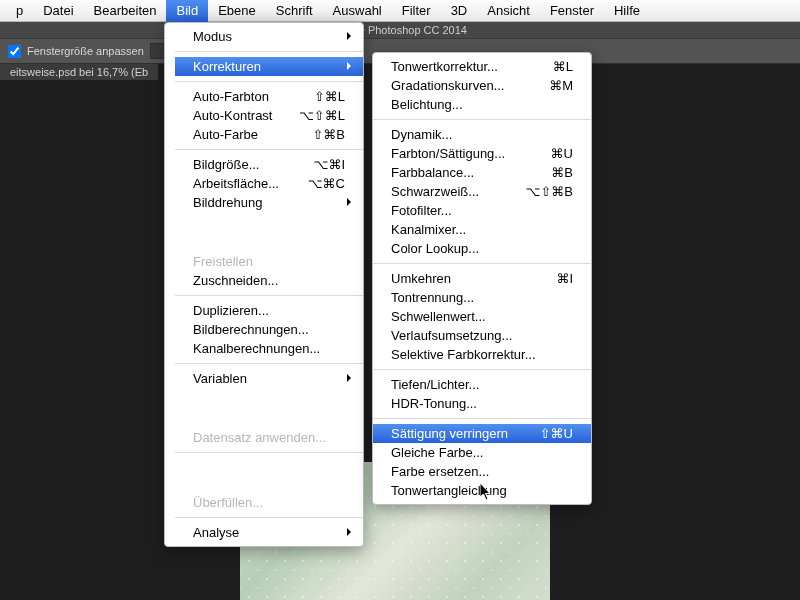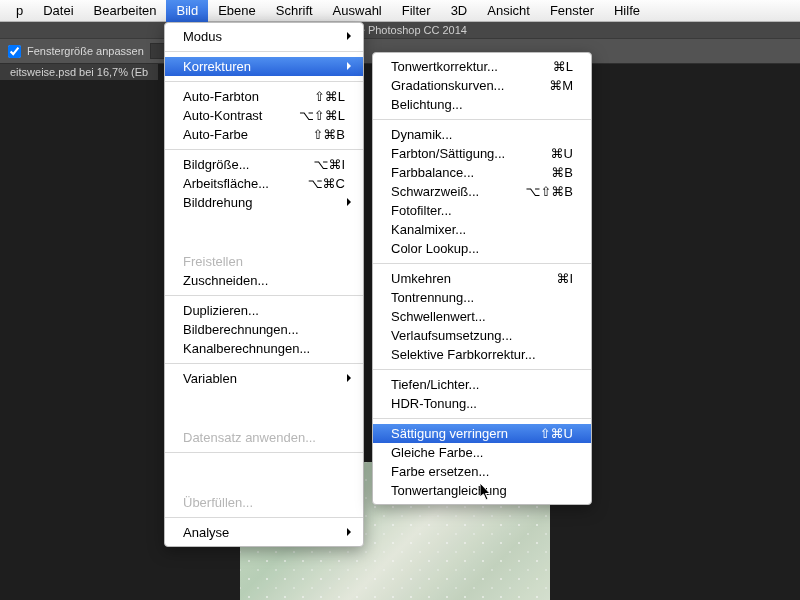--- a/index.html
+++ b/index.html
@@ -34,21 +34,21 @@
   .menu .row{display:flex;align-items:center;height:19px;padding:0 18px 0 18px;
     white-space:nowrap;cursor:default;font-size:13px;color:#000;position:relative;}
   .menu .row .sc{margin-left:auto;padding-left:24px;color:#000;}
   .menu .row.disabled{color:#b6b6b6;margin-top:40px;}
   .menu .row.highlight{background:linear-gradient(#4f8ff0,#2762d9);color:#fff;text-align:center;}
   .menu .row.highlight .sc{color:#fff;}
   .menu .row.sub::after{content:"";position:absolute;right:8px;top:5px;
     border:4px solid transparent;border-left-color:#000;}
   .menu .row.highlight.sub::after{border-left-color:#fff;}
   .menu hr{border:none;border-top:1px solid #d9d9d9;margin:5px 0;}
-  #menu1{left:164px;top:22px;width:200px;}
+  #menu1{left:164px;top:22px;width:200px;padding-left:10px;}
   #menu2{left:372px;top:52px;width:220px;}
   .cursor{position:absolute;width:12px;height:18px;pointer-events:none;z-index:999;}
 </style>
 </head>
 <body>
 
 <div class="menubar" id="menubar">
     <div class="mi">p</div>
     <div class="mi">Datei</div>
     <div class="mi">Bearbeiten</div>

